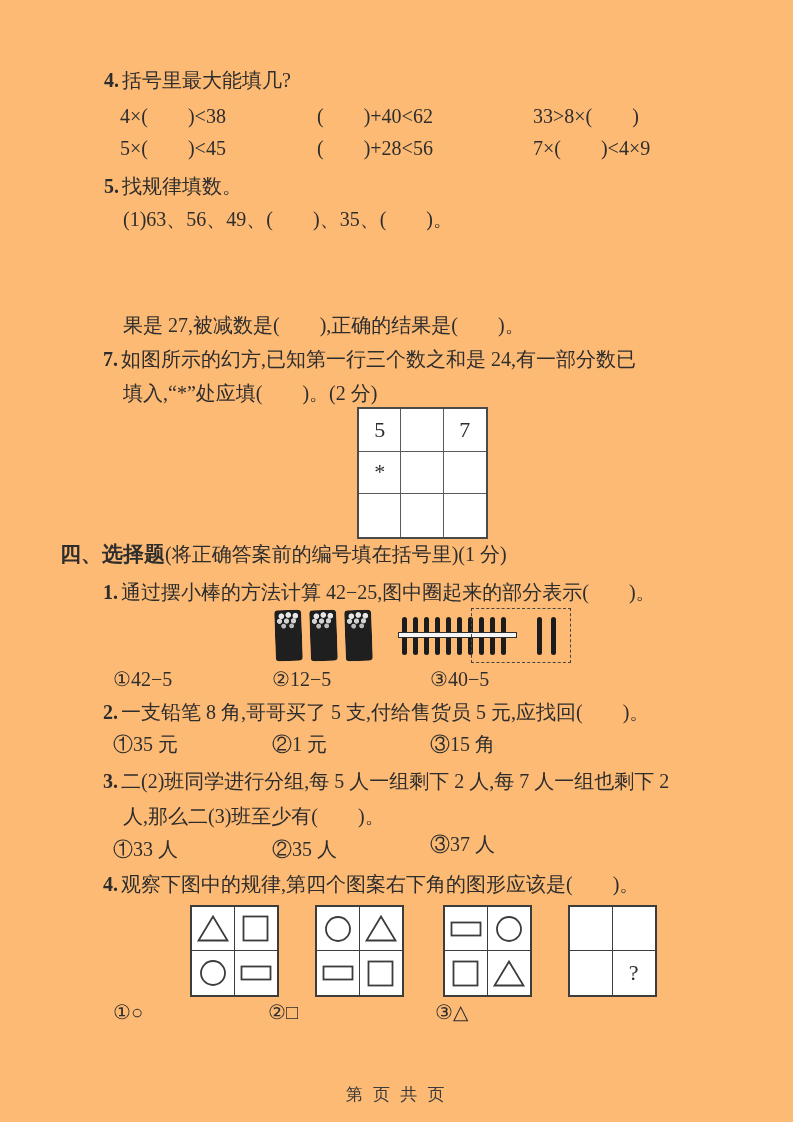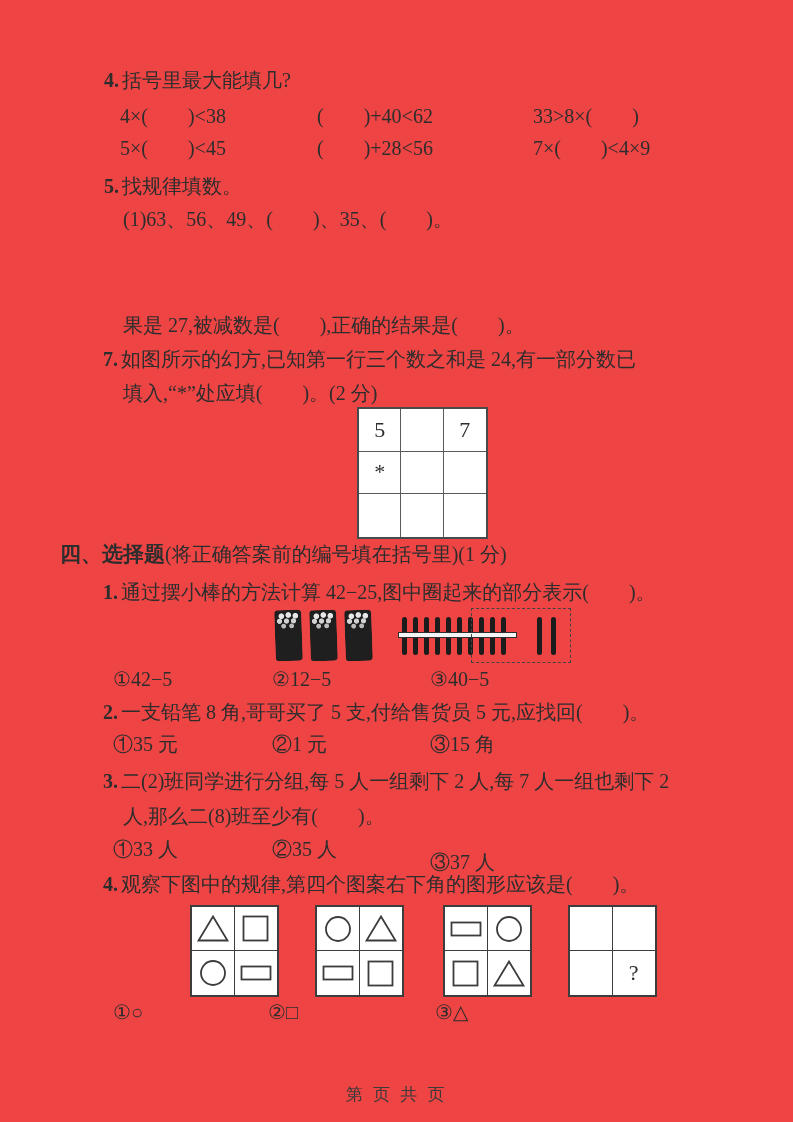--- a/index.html
+++ b/index.html
@@ -1,20 +1,20 @@
 <!DOCTYPE html>
 <html><head>
 <meta charset="utf-8">
 <style>
   html,body{margin:0;padding:0;}
   body{background:#ffffff;}
   .page{
     position:relative;
     width:793px;height:1122px;
-    background:#ef4444;
+    background:#fdba74;
     overflow:hidden;
     font-family:"Liberation Serif","DejaVu Serif",serif;
     color:#2d2d2d;
   }
   .line,.eq,.opt{
     position:absolute;
     white-space:pre;
     font-size:20px;
     line-height:1.25;
   }
@@ -150,24 +150,24 @@
   <div class="opt" style="left:113px;top:667px">①42−5</div>
   <div class="opt" style="left:272px;top:667px">②12−5</div>
   <div class="opt" style="left:430px;top:667px">③40−5</div>
 
   <div class="line" style="left:103px;top:700px"><b class="qn">2.</b><span>一支铅笔 8 角,哥哥买了 5 支,付给售货员 5 元,应找回(　　)。</span></div>
   <div class="opt" style="left:113px;top:732px">①35 元</div>
   <div class="opt" style="left:272px;top:732px">②1 元</div>
   <div class="opt" style="left:430px;top:732px">③15 角</div>
 
   <div class="line" style="left:103px;top:769px"><b class="qn">3.</b><span>二(2)班同学进行分组,每 5 人一组剩下 2 人,每 7 人一组也剩下 2</span></div>
-  <div class="line" style="left:123px;top:804px">人,那么二(8)班至少有(　　)。</div>
+  <div class="line" style="left:123px;top:804px">人,那么二(3)班至少有(　　)。</div>
   <div class="opt" style="left:113px;top:837px">①33 人</div>
   <div class="opt" style="left:272px;top:837px">②35 人</div>
-  <div class="opt" style="left:430px;top:850px">③37 人</div>
+  <div class="opt" style="left:430px;top:832px">③37 人</div>
 
   <div class="line" style="left:103px;top:872px"><b class="qn">4.</b><span>观察下图中的规律,第四个图案右下角的图形应该是(　　)。</span></div>
 
   <div class="psq" style="left:190px">
     <div class="pcell">
         <svg width="34" height="29" viewBox="0 0 34 29">
           <polygon points="17,2.5 31.5,26.5 2.5,26.5" fill="none" stroke="#3c3c3c" stroke-width="1.8"></polygon>
         </svg>
       </div>
     <div class="pcell">

